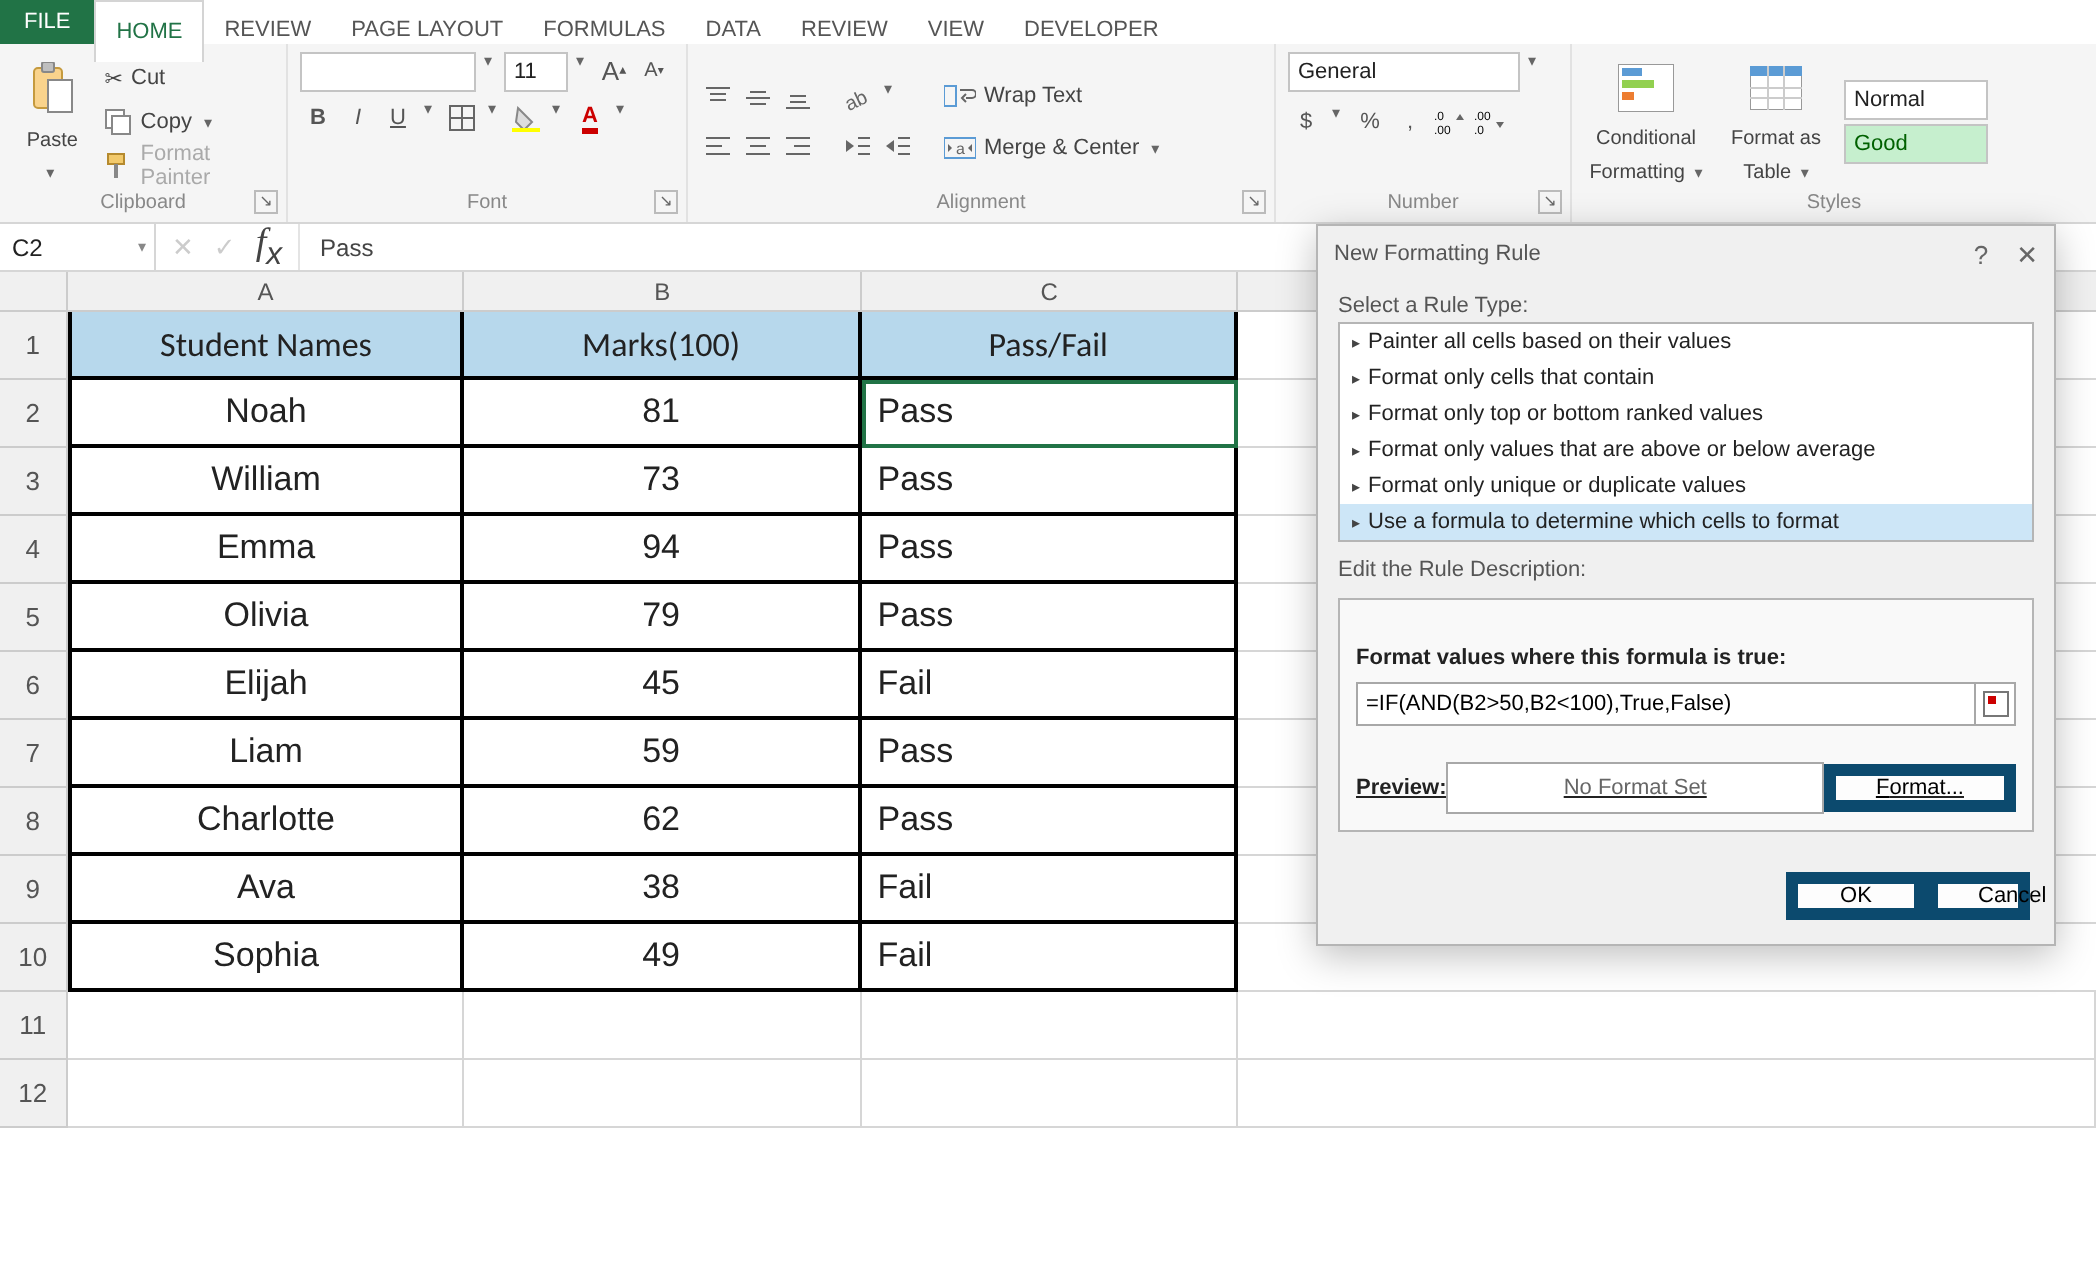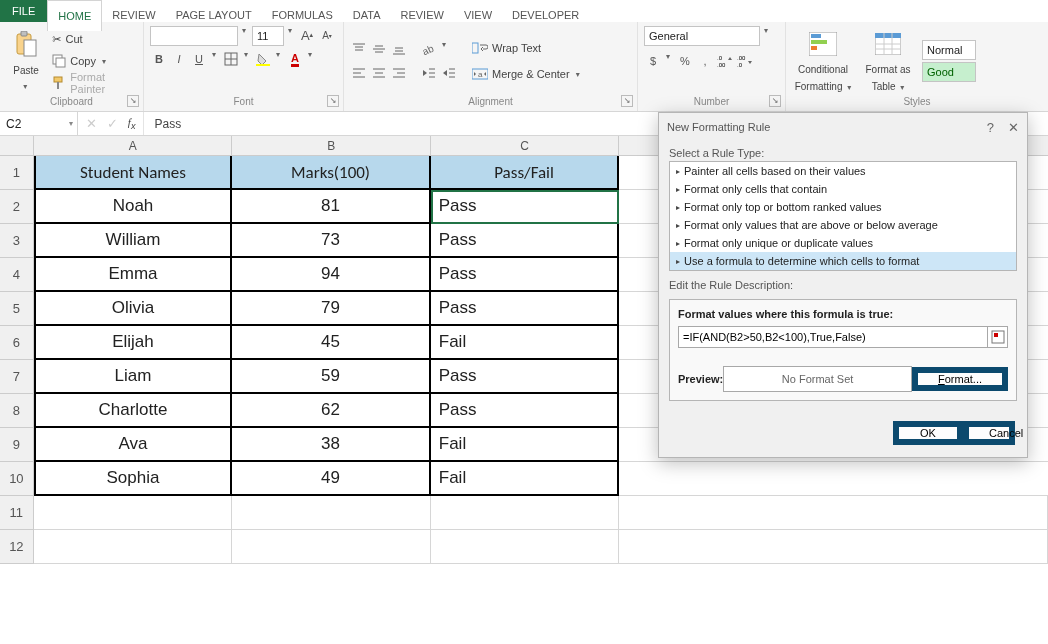--- a/index.html
+++ b/index.html
@@ -25,29 +25,29 @@
 .icon-row { display: flex; gap: 2px; }
 .sq { width: 18px; height: 18px; border: 1px solid #ccc; display: inline-flex; align-items: center; justify-content: center; font-size: 11px; background: #fff; color: #555; cursor: pointer; }
 .sq.noborder { border: none; background: transparent; }
 .dd { width: 10px; font-size: 8px; color: #666; padding-left: 2px; }
 
 .font-name-box { width: 88px; height: 20px; border: 1px solid #c4c4c4; background: #fff; display: flex; align-items: center; padding: 0 4px; font-size: 11px; }
 .font-size-box { width: 32px; height: 20px; border: 1px solid #c4c4c4; background: #fff; display: flex; align-items: center; padding: 0 4px; font-size: 11px; }
 .num-format-box { width: 116px; height: 20px; border: 1px solid #c4c4c4; background: #fff; display: flex; align-items: center; padding: 0 4px; font-size: 11px; }
 
 .styles-gallery { display: flex; flex-direction: column; gap: 2px; }
-.style-cell { width: 54px; height: 20px; border: 1px solid #c4c4c4; background: #fff; font-size: 11px; display: flex; align-items: center; padding: 0 4px; }
+.style-cell { width: 72px; height: 20px; border: 1px solid #c4c4c4; background: #fff; font-size: 11px; display: flex; align-items: center; padding: 0 4px; }
 .style-cell.good { background: #c6efce; color: #006100; }
 
 
 .formula-bar { display: flex; align-items: center; height: 24px; border-bottom: 1px solid #d6d6d6; background: #fff; }
 .name-box { width: 78px; height: 100%; border-right: 1px solid #d6d6d6; display: flex; align-items: center; padding: 0 6px; background: #fff; position: relative; }
 .name-box::after { content: "▾"; position: absolute; right: 4px; font-size: 8px; color: #888; }
 .fb-btns { display: flex; align-items: center; gap: 10px; padding: 0 8px; color: #bbb; font-size: 13px; }
-.fb-fx { font-style: italic; font-family: "Times New Roman", serif; font-size: 11px; color: #444; }
+.fb-fx { font-style: italic; font-family: "Times New Roman", serif; font-size: 19px; color: #444; }
 .fb-value { flex: 1; padding: 0 10px; color: #444; font-size: 12px; border-left: 1px solid #e4e4e4; height: 100%; display: flex; align-items: center; }
 
 
 .grid-wrap { position: relative; }
 .grid-corner { position: absolute; left: 0; top: 0; width: 34px; height: 20px; background: #f0f0f0; border-right: 1px solid #ccc; border-bottom: 1px solid #ccc; }
 .col-headers { display: flex; margin-left: 34px; height: 20px; }
 .col-h { background: #f0f0f0; border-right: 1px solid #ccc; border-bottom: 1px solid #ccc; display: flex; align-items: center; justify-content: center; color: #555; font-size: 12px; }
 .col-h.colA { width: 200px; } .col-h.colB { width: 200px; } .col-h.colC { width: 190px; } .col-h.colD { width: 432px; }
 .rows { }
 .row { display: flex; height: 34px; }
@@ -66,25 +66,25 @@
 .dialog { position: absolute; left: 658px; top: 112px; width: 370px; background: #f0f0f0; border: 1px solid #b5b5b5; box-shadow: 0 5px 18px rgba(0,0,0,0.25); font-size: 11px; color: #222; }
 .dlg-title { display: flex; align-items: center; justify-content: space-between; height: 28px; padding: 0 8px; color: #555; }
 .dlg-title-btns { display: flex; gap: 14px; color: #666; font-size: 13px; }
 .dlg-section { padding: 6px 10px 2px 10px; }
 .dlg-sect-label { color: #555; margin-bottom: 2px; }
 .rule-list { border: 1px solid #b5b5b5; background: #fff; }
 .rule-item { padding: 3px 6px; display: flex; align-items: center; gap: 4px; cursor: pointer; }
 .rule-item::before { content: "▸"; font-size: 8px; color: #444; }
 .rule-item.selected { background: #cde6f7; }
 .edit-box { border: 1px solid #b5b5b5; background: #f9f9f9; padding: 8px; margin: 4px 10px 10px 10px; }
-.edit-box .bold { font-weight: 600; margin-bottom: 6px; }
+.edit-box .bold { font-weight: 600; margin-bottom: 6px; margin-top: 15px; }
 .formula-input-wrap { display: flex; align-items: center; border: 1px solid #a8a8a8; background: #fff; height: 22px; }
 .formula-input { flex: 1; border: none; outline: none; padding: 0 4px; font-size: 11px; background: transparent; }
 .range-picker { width: 20px; height: 100%; border-left: 1px solid #a8a8a8; display: flex; align-items: center; justify-content: center; cursor: pointer; }
-.preview-row { display: flex; align-items: center; margin-top: 18px; }
+.preview-row { display: flex; align-items: center; margin-top: 18px; text-decoration: underline; }
 .preview-box { flex: 1; height: 26px; border: 1px solid #a8a8a8; background: #fff; display: flex; align-items: center; justify-content: center; color: #666; }
 .dlg-btn { height: 24px; padding: 0 20px; border: 6px solid #0c4a6e; background: #fdfdfd; cursor: pointer; font-size: 11px; }
 .dlg-footer { display: flex; justify-content: flex-end; gap: 0; padding: 10px 12px 12px 12px; }
 .dlg-btn u { text-decoration: underline; }
 
 
 svg { display: block; }
 </style>
 </head>
 <body>

